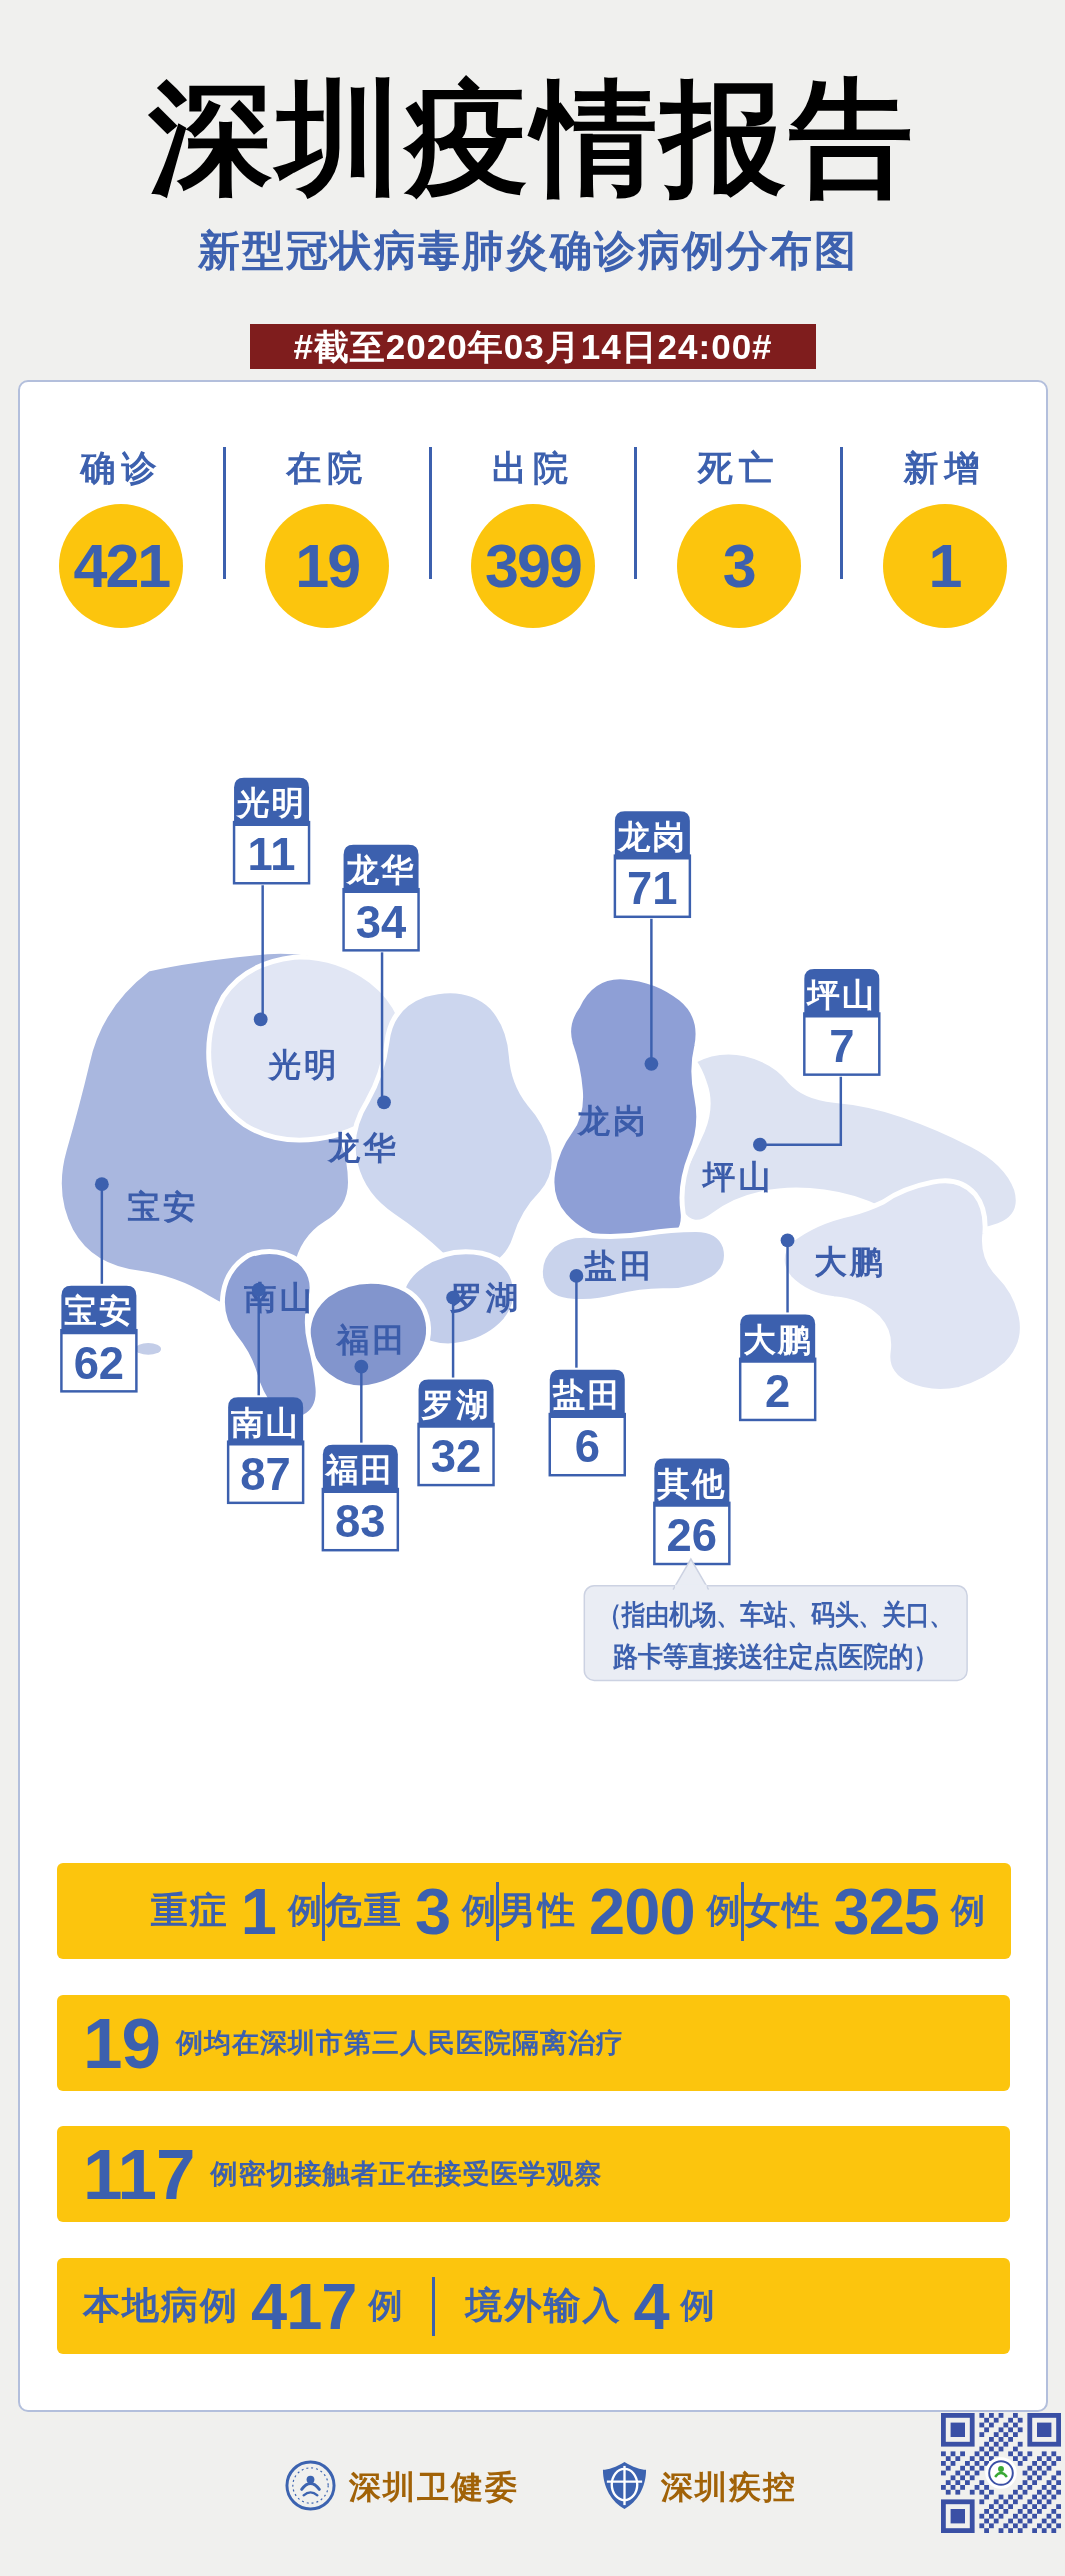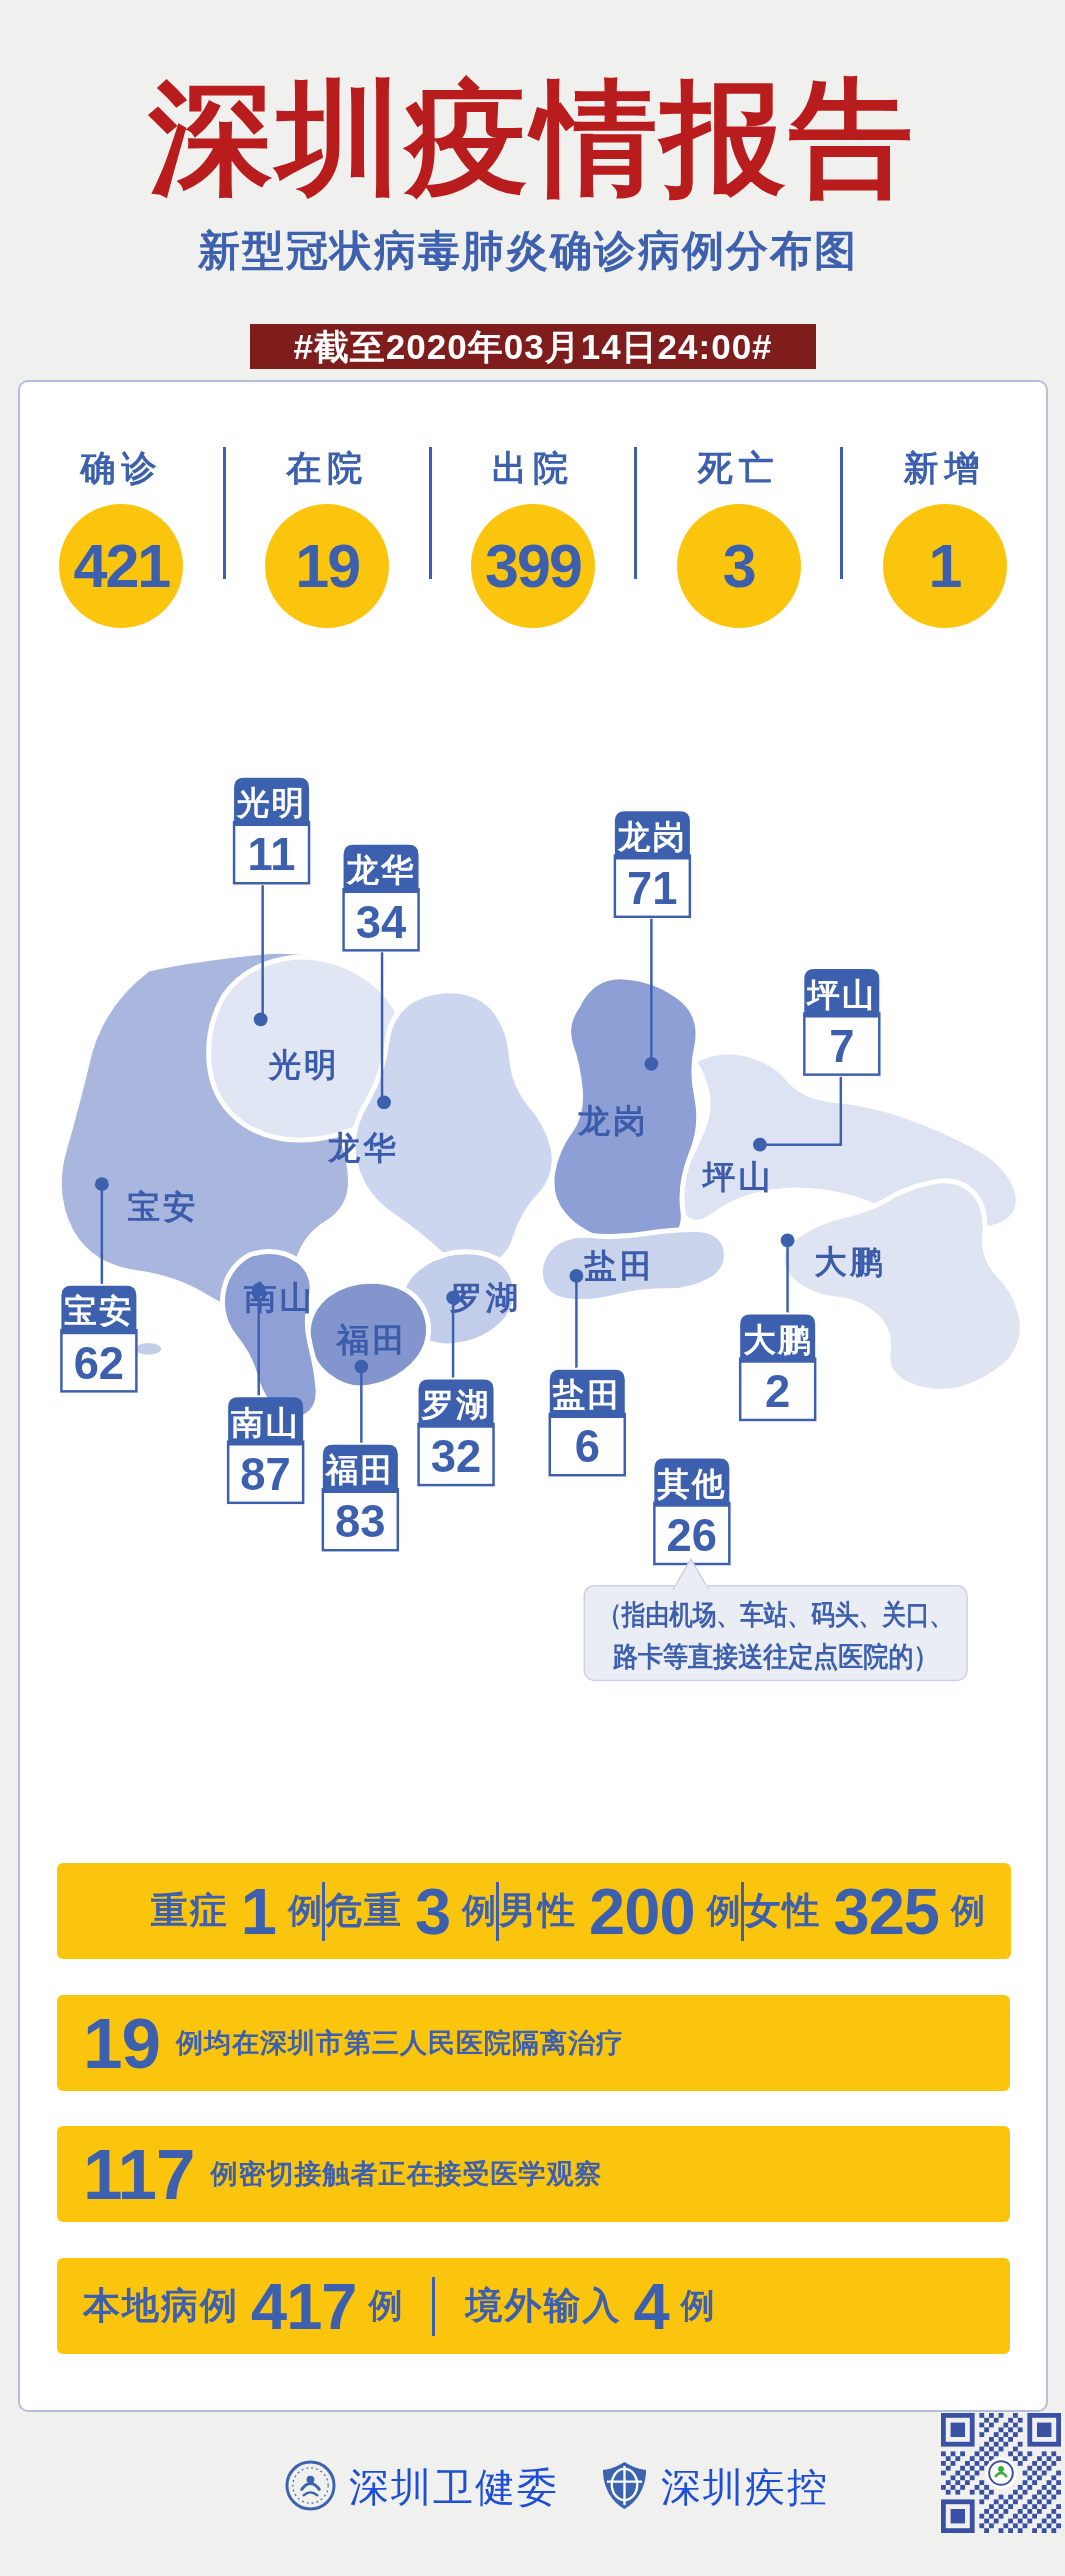--- a/index.html
+++ b/index.html
@@ -1,21 +1,21 @@
 <!DOCTYPE html>
 <html><head>
 <meta charset="utf-8">
 <style>
   html,body{margin:0;padding:0;}
   body{width:1066px;height:2576px;position:relative;background:#f0f0ee;
        font-family:"Liberation Sans","DejaVu Sans",sans-serif;overflow:hidden;}
   .abs{position:absolute;}
   
   #title{top:57px;left:0;width:1066px;text-align:center;
-         font-size:124px;font-weight:800;color:#b91c1c;letter-spacing:4px;}
+         font-size:124px;font-weight:800;color:#000000;letter-spacing:4px;}
   #subtitle{top:223px;left:0;width:858px;text-align:right;
             font-size:42px;font-weight:700;color:#3d61af;letter-spacing:2px;}
   #banner{top:324px;left:50%;transform:translateX(-50%);width:566px;height:45px;
           background:#7f1d1d;color:#ffffff;font-size:35px;font-weight:600;
           line-height:46px;text-align:center;letter-spacing:1px;}
   
   #card{top:380px;left:18px;width:1026px;height:2028px;background:#ffffff;
         border:2px solid #b3bfdc;border-radius:10px;}
   
   #stats-row{top:441px;left:20px;width:1026px;display:flex;align-items:flex-start;}
@@ -39,21 +39,21 @@
   .bar-num{font-size:65px;font-weight:800;margin:0 12px;letter-spacing:-1px;}
   .bar-num-big{font-size:71px;font-weight:800;margin-right:16px;letter-spacing:-1px;}
   .bar-unit{font-size:34px;font-weight:700;}
   .bar-text{font-size:27px;font-weight:700;letter-spacing:1px;}
   .bar-divider{width:3px;height:59px;background:#3c60ae;}
   .bar-divider.inline{margin:0 30px;}
   
   .footer-org{display:flex;align-items:center;height:57px;}
   #org1{top:2459px;left:284px;}
   #org2{top:2459px;left:600px;}
-  .org-text{font-size:40px;font-weight:400;color:#1d4ed8;margin-left:12px;letter-spacing:2px;}
+  .org-text{font-size:32px;font-weight:700;color:#a16207;margin-left:12px;letter-spacing:2px;}
   #qr{top:2413px;left:941px;width:120px;height:120px;}
 </style>
 </head>
 <body>
 
 <div class="abs" id="title">深圳疫情报告</div>
 <div class="abs" id="subtitle">新型冠状病毒肺炎确诊病例分布图</div>
 <div class="abs" id="banner">#截至2020年03月14日24:00#</div>
 
 <div class="abs" id="card"></div>

